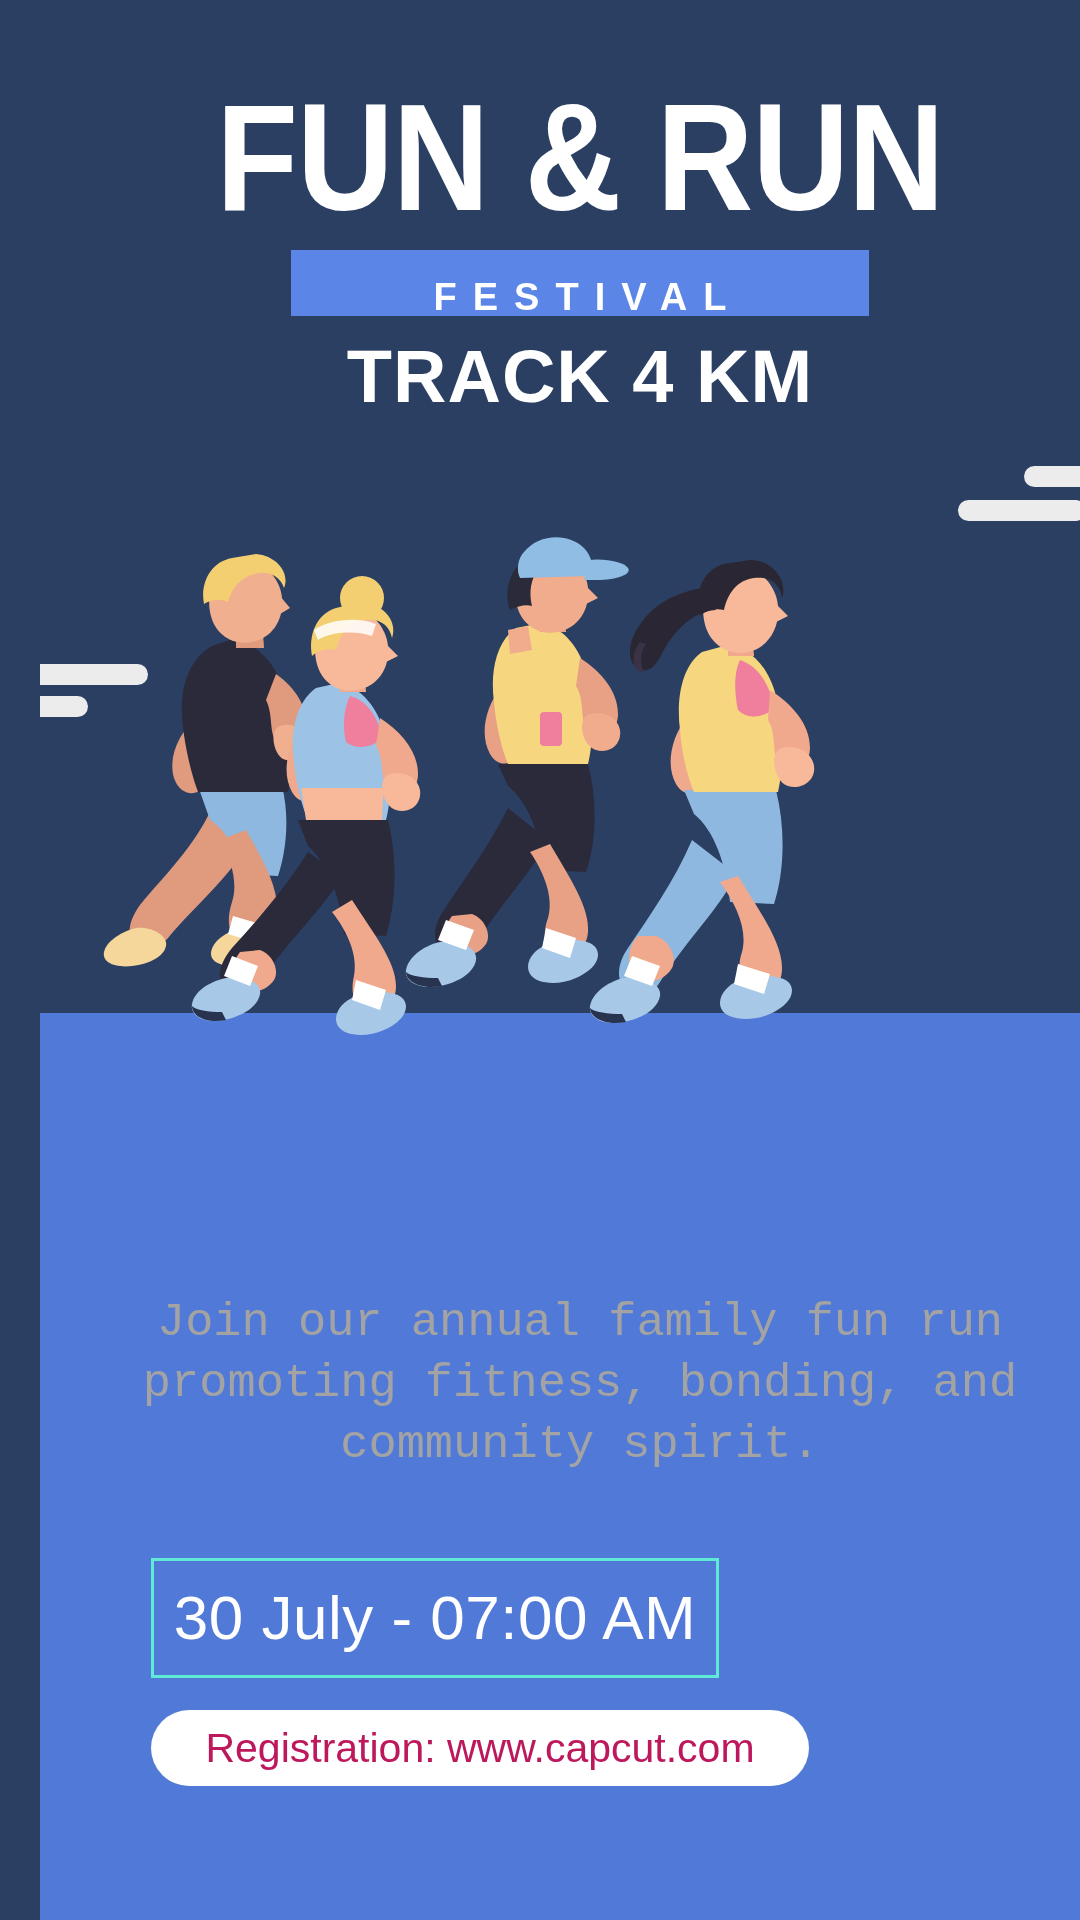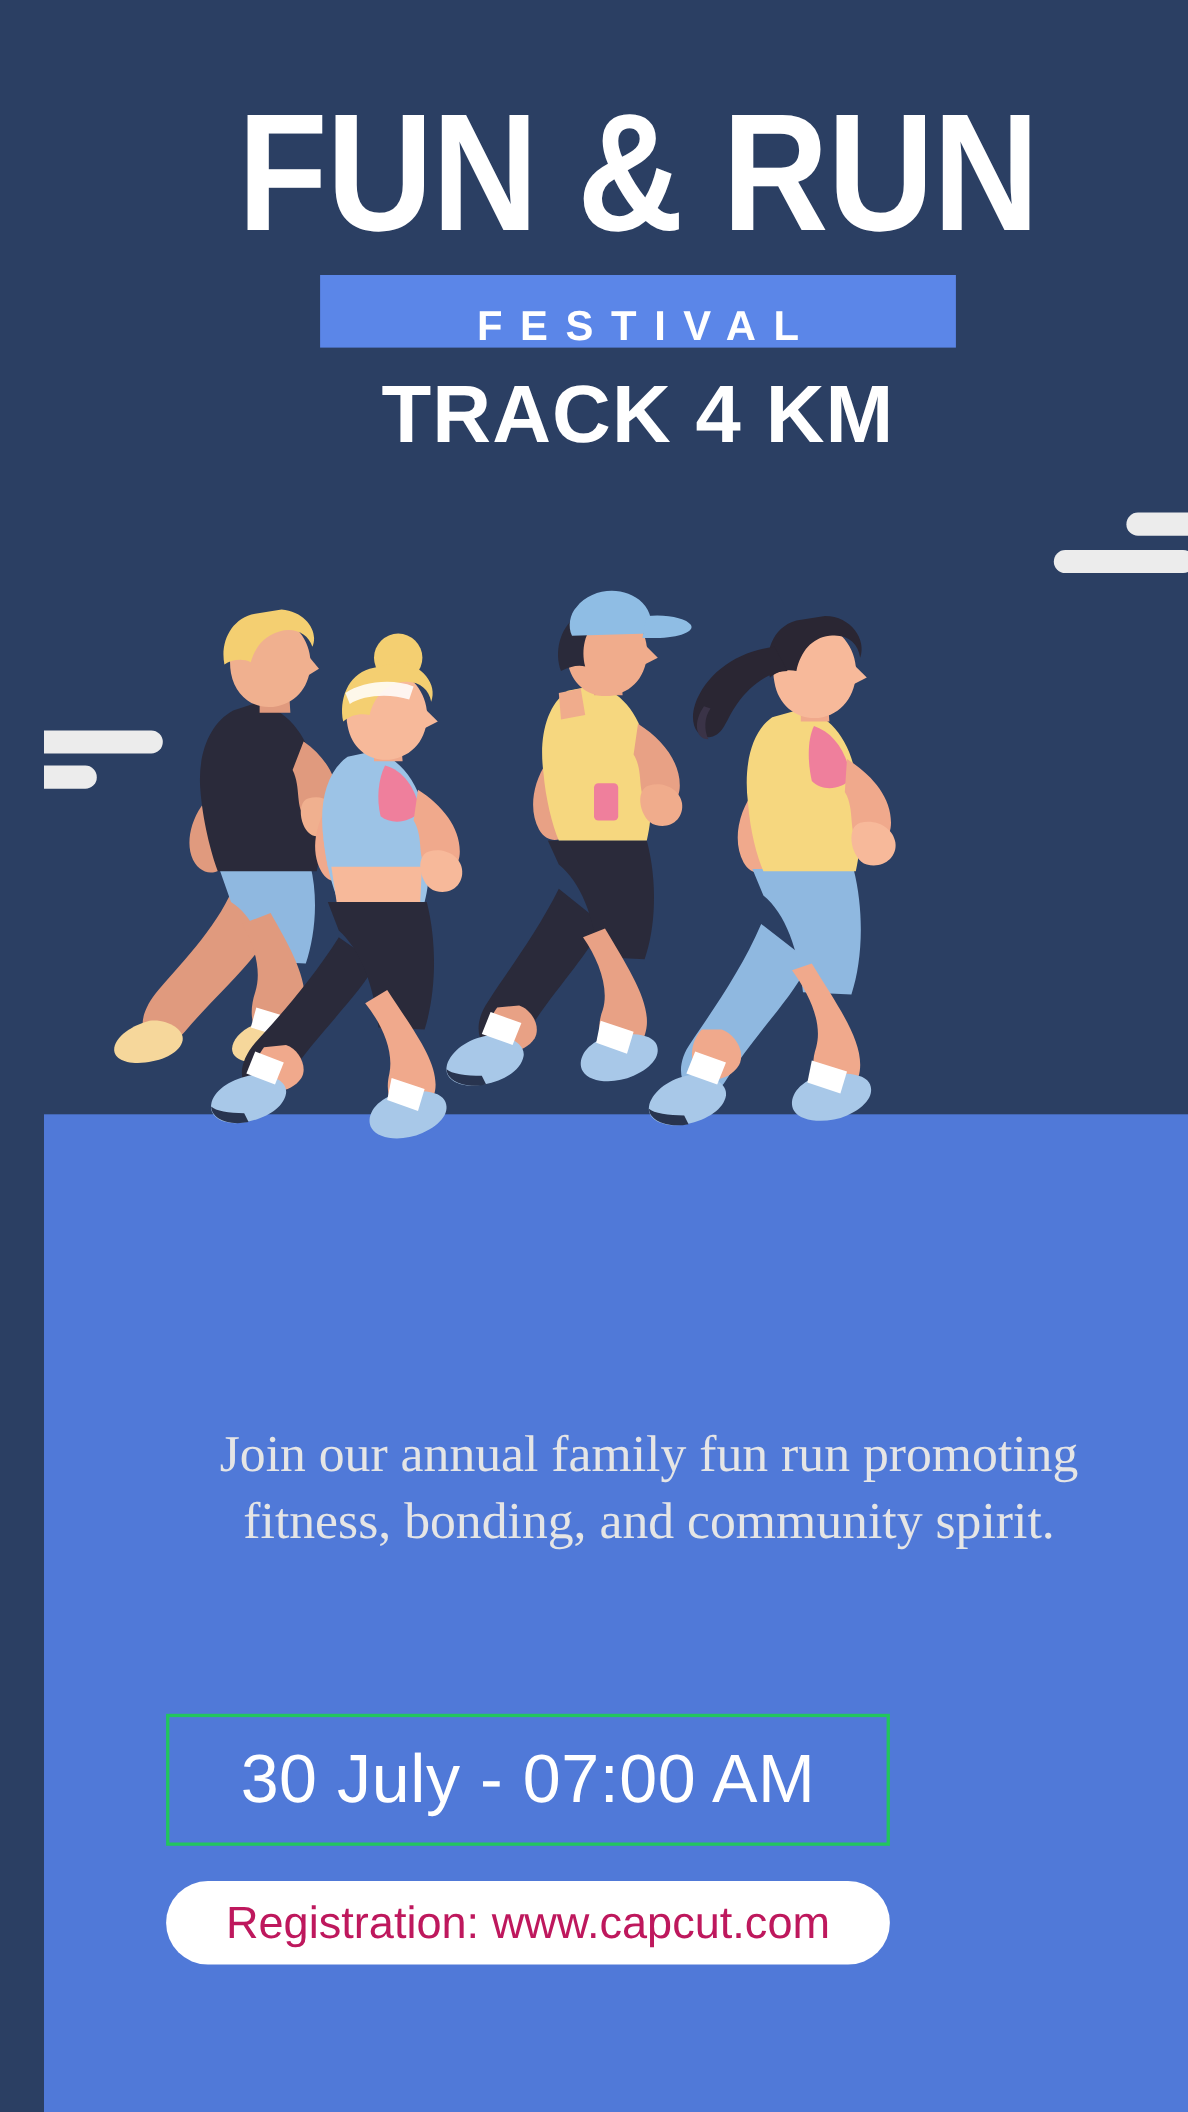--- a/index.html
+++ b/index.html
@@ -75,33 +75,33 @@
 
   
   .runners {
     position:absolute; left:0; top:500px;
     width:1080px; height:560px;
   }
   .runners svg { display:block; width:1080px; height:560px; }
 
   
   .desc {
-    position:absolute; left:100px; top:1292px; width:900px;
-    color:#e5e5e5;
-    font-family:Liberation Serif, serif;
+    position:absolute; left:90px; top:1292px; width:900px;
+    color:#a3a3a3;
+    font-family:Liberation Mono, monospace;
     font-size:47px;
     font-weight:400;
     line-height:1.30;
     text-align:center;
     letter-spacing:0px;
   }
   .date-box {
     position:absolute; left:111px; top:1558px;
-    width:658px; height:120px;
-    border:3px solid #22c55e;
+    width:568px; height:120px;
+    border:3px solid #5eead4;
     display:flex; align-items:center; justify-content:center;
   }
   .date-text {
     color:#ffffff;
     font-family:"Liberation Sans Narrow","Liberation Sans", sans-serif;
     font-size:62px;
     font-weight:400;
     letter-spacing:0.5px;
     line-height:1;
   }

